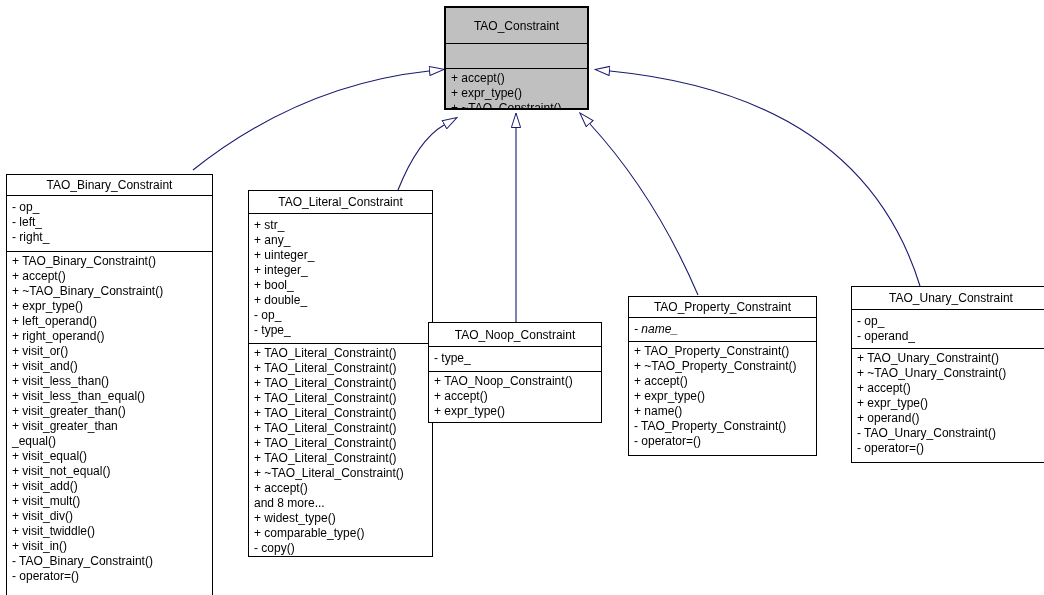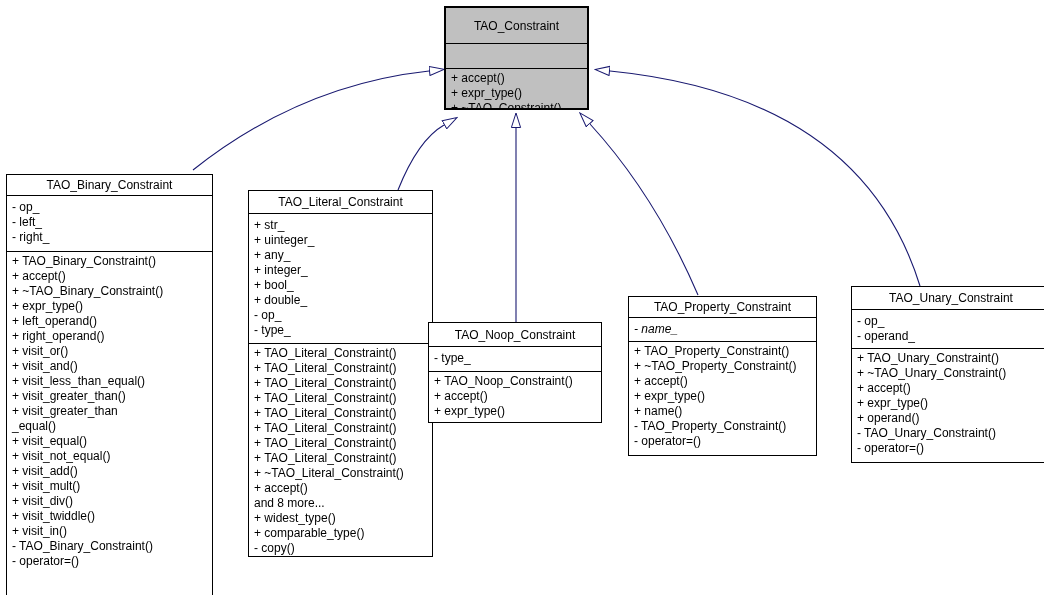--- a/index.html
+++ b/index.html
@@ -94,41 +94,42 @@
         </div>
         <div class="box-methods">
           <div class="member">+ TAO_Binary_Constraint()</div>
           <div class="member">+ accept()</div>
           <div class="member">+ ~TAO_Binary_Constraint()</div>
           <div class="member">+ expr_type()</div>
           <div class="member">+ left_operand()</div>
           <div class="member">+ right_operand()</div>
           <div class="member">+ visit_or()</div>
           <div class="member">+ visit_and()</div>
+          <div class="member">+ visit_less_than()</div>
           <div class="member">+ visit_less_than_equal()</div>
           <div class="member">+ visit_greater_than()</div>
           <div class="member">+ visit_greater_than</div>
           <div class="member">_equal()</div>
           <div class="member">+ visit_equal()</div>
           <div class="member">+ visit_not_equal()</div>
           <div class="member">+ visit_add()</div>
           <div class="member">+ visit_mult()</div>
           <div class="member">+ visit_div()</div>
           <div class="member">+ visit_twiddle()</div>
           <div class="member">+ visit_in()</div>
           <div class="member">- TAO_Binary_Constraint()</div>
           <div class="member">- operator=()</div>
         </div>
       </div>
       <div class="class-box" style="left: 217px; top: 190px; width: 185px; height: 367px; margin-left: 31px;">
         <div class="box-title" style="height: 23px;">TAO_Literal_Constraint</div>
         <div class="box-attrs" style="height: 130px;">
           <div class="member">+ str_</div>
+          <div class="member">+ any_</div>
           <div class="member">+ uinteger_</div>
-          <div class="member">+ any_</div>
           <div class="member">+ integer_</div>
           <div class="member">+ bool_</div>
           <div class="member">+ double_</div>
           <div class="member">- op_</div>
           <div class="member">- type_</div>
         </div>
         <div class="box-methods">
           <div class="member">+ TAO_Literal_Constraint()</div>
           <div class="member">+ TAO_Literal_Constraint()</div>
           <div class="member">+ TAO_Literal_Constraint()</div>

